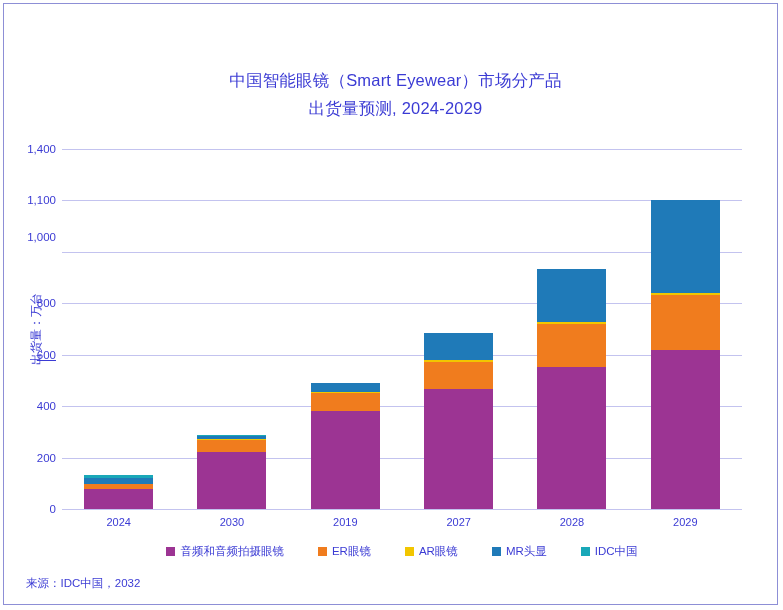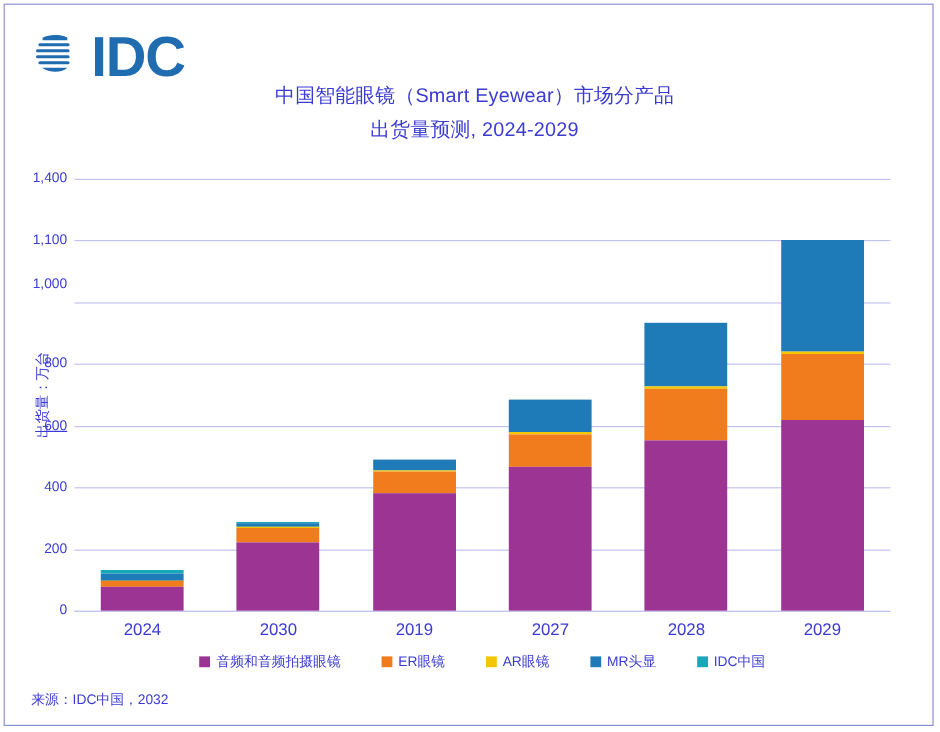--- a/index.html
+++ b/index.html
@@ -70,21 +70,21 @@
   .baseline {
     position:absolute; left:0; top:360px; width:680px; height:1px;
     background:#c3c3ef;
   }
   .xlabels {
     position:absolute; left:58px; top:512px; width:680px;
     display:flex; justify-content:space-around;
   }
   .xlabel {
     width:113px; text-align:center;
-    font-size:14px; color:#3b3bd4;
+    font-size:11px; color:#3b3bd4;
   }
   
   .legend {
     position:absolute; left:58px; top:540px; width:680px;
     display:flex; justify-content:center; align-items:center;
   }
   .legend-item {
     display:flex; align-items:center; margin:0 17px;
     font-size:11.5px; color:#3b3bd4; white-space:nowrap;
   }
@@ -93,36 +93,20 @@
   .source {
     position:absolute; left:22px; top:572px;
     font-size:11.5px; color:#3b3bd4;
   }
 </style>
 </head>
 <body>
 
 <div class="frame">
 
-  <div class="logo">
-    <span class="logo-mark">
-      <svg width="48" height="48" viewBox="0 0 48 48">
-        <g fill="#1f6cb0">
-          <path d="M14.5 9.5 C20 6.5 30 6.5 35 9.5 L35 11.5 L14.5 11.5 Z" transform="translate(-5,0)"></path>
-          <rect x="6" y="14" width="26" height="2.6" rx="1.3"></rect>
-          <rect x="4" y="19" width="28" height="2.6" rx="1.3"></rect>
-          <rect x="4" y="24" width="28" height="2.6" rx="1.3"></rect>
-          <rect x="6" y="29" width="26" height="2.6" rx="1.3"></rect>
-          <path d="M9 34.5 L30 34.5 C26 39 15 39 9 34.5 Z"></path>
-          <path d="M12.5 9.5 C17 6.6 26 6.6 30 9.5 L30 11 L12.5 11 Z"></path>
-        </g>
-      </svg>
-    </span>
-    <span class="logo-text">IDC</span>
-  </div>
 
   <div class="title-block">
     <div class="title-line">中国智能眼镜（Smart Eyewear）市场分产品</div>
     <div class="title-line">出货量预测, 2024-2029</div>
   </div>
 
   <div class="chart">
     <div class="axis-title">出货量：万台</div>
     <div class="plot" id="grid-layer">
         <div class="gridline" style="top: 360px;"></div>

